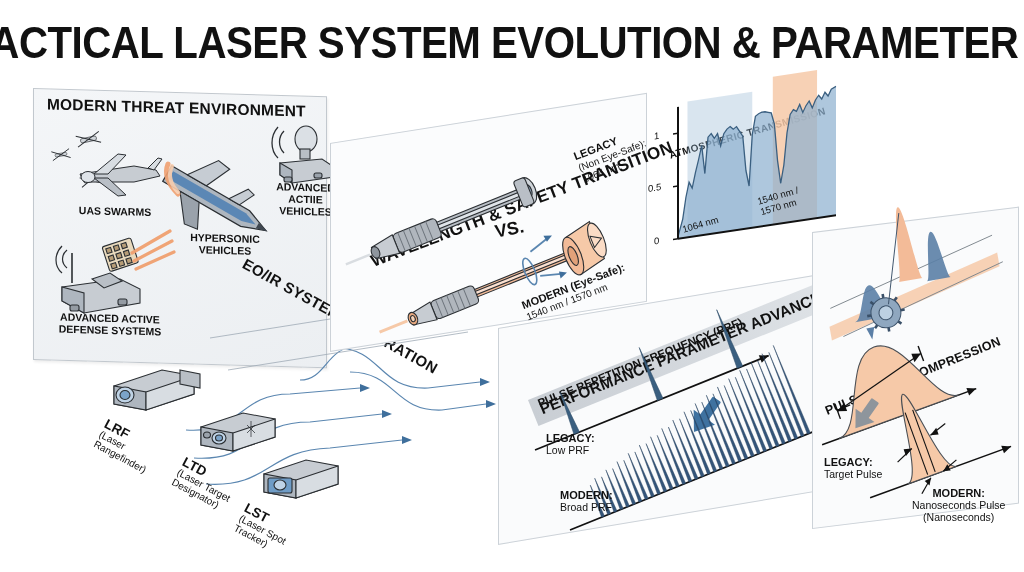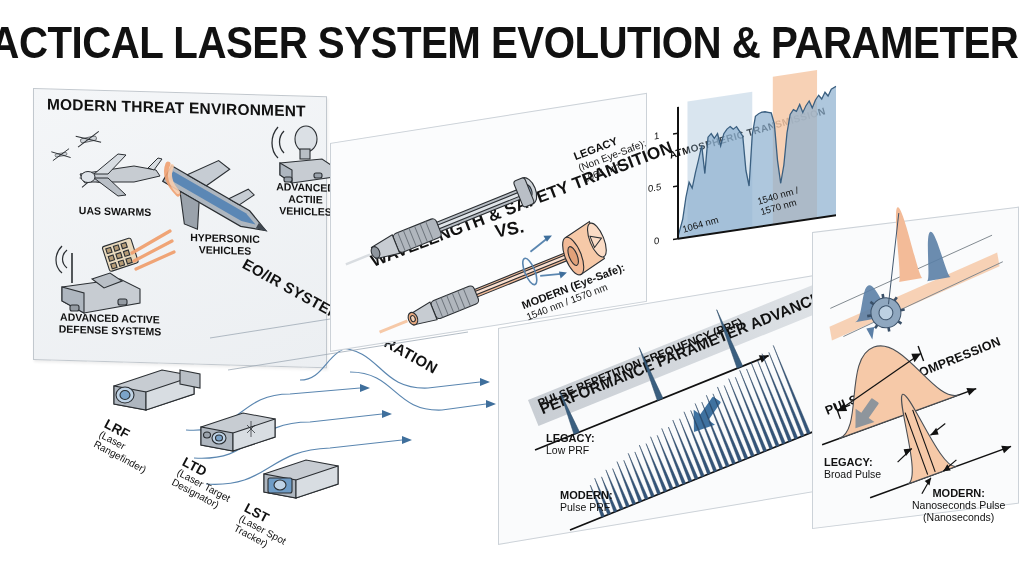--- a/index.html
+++ b/index.html
@@ -451,21 +451,21 @@
           <path d="M239.1 140 l1.6 -88.0 l1.6 88.0 z"></path>
           <path d="M245.8 140 l1.6 -86.7 l1.6 86.7 z"></path>
           <path d="M252.5 140 l1.6 -91.5 l1.6 91.5 z"></path>
           <path d="M259.3 140 l1.6 -90.2 l1.6 90.2 z"></path>
           <path d="M266.0 140 l1.6 -95.0 l1.6 95.0 z"></path>
         </g>
     </g>
   </svg>
   <div class="perf-lab nosel" style="left:560px;top:489px;">
     <b>MODERN:</b><br>
-    <span>Pulse PRF</span>
+    <span>Broad PRF</span>
   </div>
 
   <div id="pw-card" class="card white"></div>
 
   <svg style="position:absolute;left:820px;top:236px;" width="190" height="120">
     <g transform="rotate(-10 0 60)">
       <path d="M4 92 L182 48 L182 62 L4 106 Z" fill="#f6c9a8" opacity=".85"></path>
       <path d="M8 74 L180 30" stroke="#7d858d" stroke-width=".9" fill="none"></path>
       <path d="M16 104 L186 58" stroke="#7d858d" stroke-width=".9" fill="none"></path>
       <path d="M30 92 C38 92 42 58 50 58 C58 58 62 92 70 92 Z" fill="#5b7fa6" opacity=".9"></path>
@@ -503,21 +503,21 @@
         <path d="M30 66 L128 40"></path>
         <path d="M30 66 l9 -6 0 9 z" fill="#111" stroke="none"></path>
         <path d="M128 40 l-9 -3 0 9 z" fill="#111" stroke="none"></path>
         <path d="M30 58 L30 74" stroke-width="1.4"></path>
         <path d="M128 32 L128 48" stroke-width="1.4"></path>
       </g>
     </g>
   </svg>
   <div class="pw-lab nosel" style="left:824px;top:456px;">
     <b>LEGACY:</b><br>
-    <span>Broad Pulse</span>
+    <span>Target Pulse</span>
   </div>
 
   <svg style="position:absolute;left:852px;top:400px;" width="44" height="44">
     <g transform="rotate(35 20 8)" fill="#8e959c">
       <rect x="14" y="0" width="9" height="20" rx="1"></rect>
       <path d="M7 18 L30 18 L18 34 Z"></path>
     </g>
   </svg>
 
   <svg style="position:absolute;left:868px;top:395px;" width="170" height="125">

